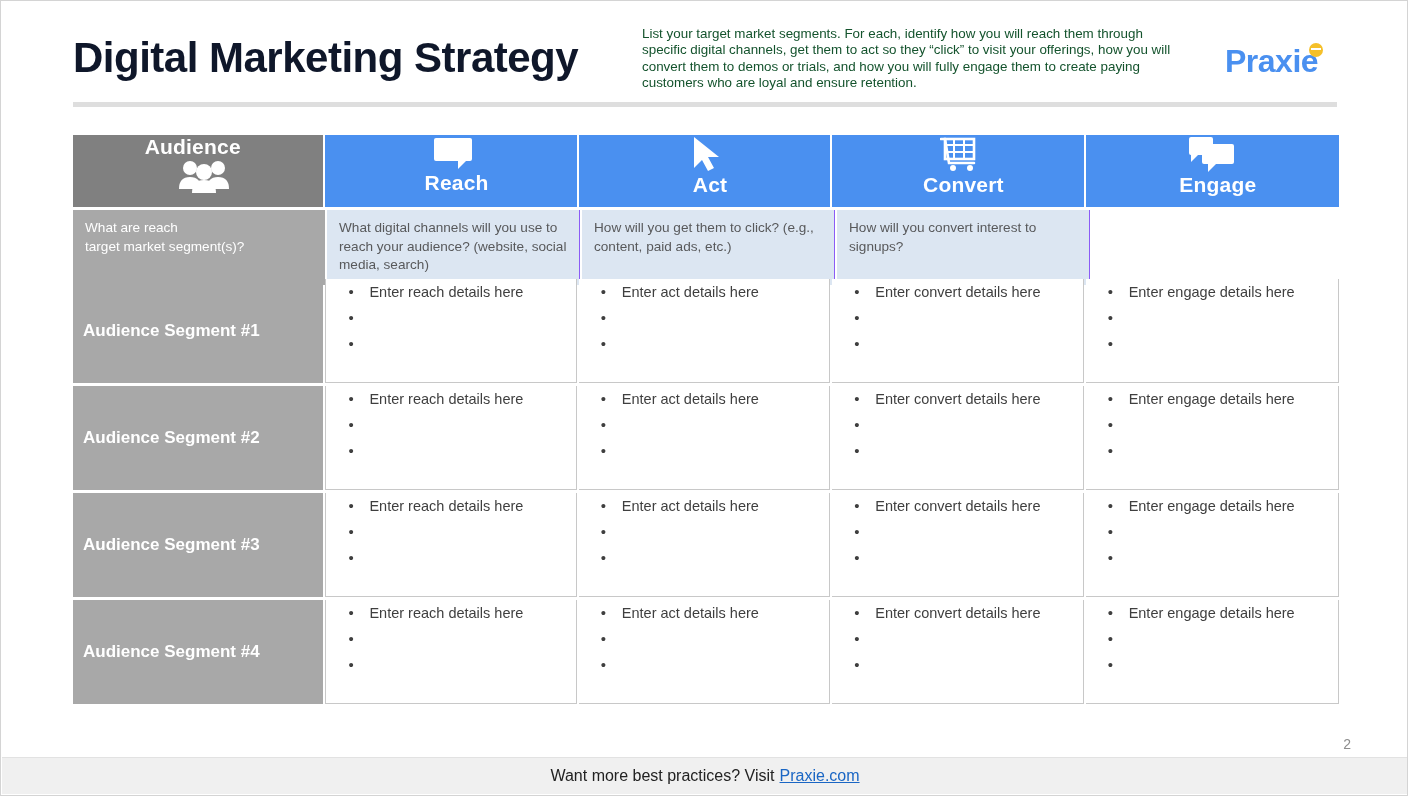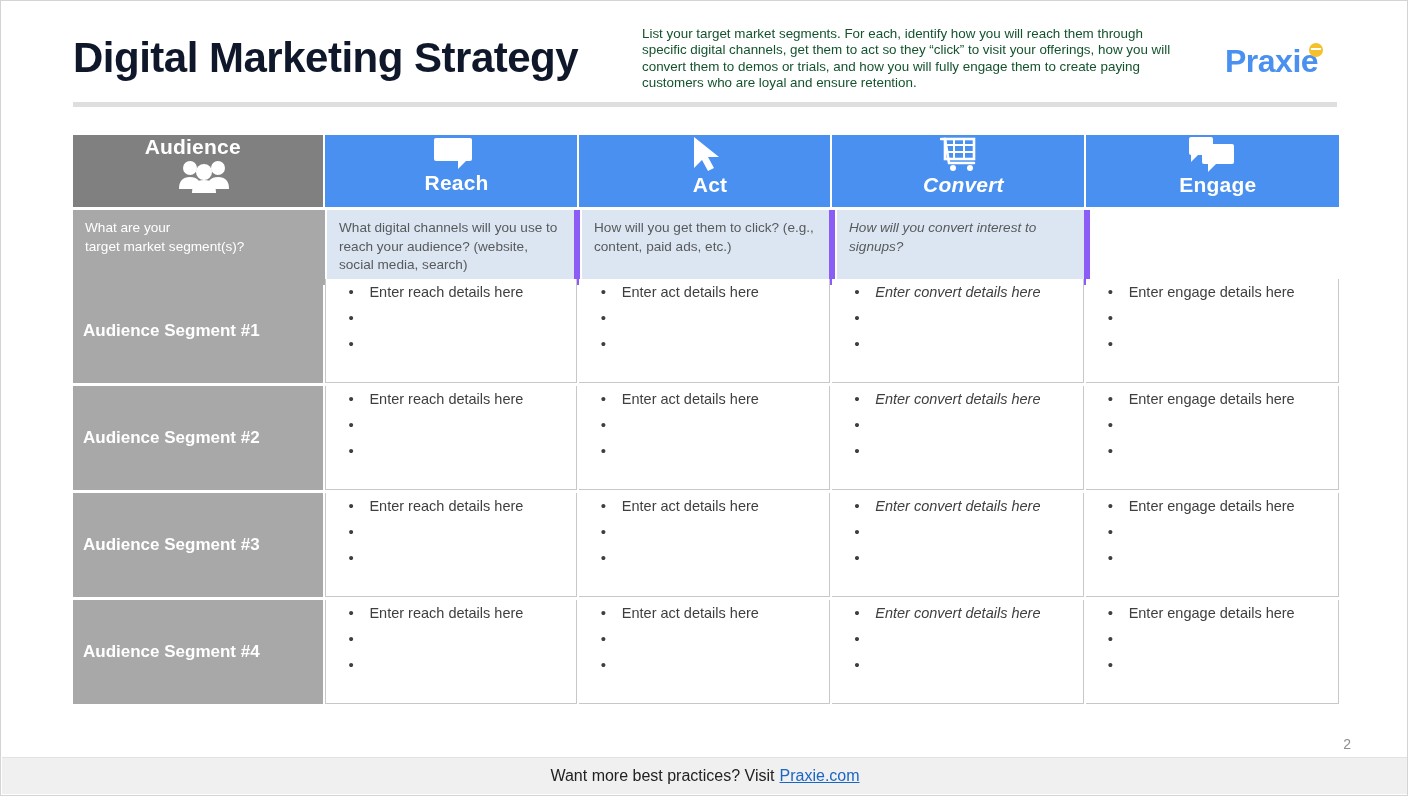--- a/index.html
+++ b/index.html
@@ -99,21 +99,21 @@
     display: flex;
     width: 100%;
   }
   .cell {
     box-sizing: border-box;
   }
   
   .c0 { width: 252px; }
   .c1 { width: 253px; }
   .c2 { width: 253px; }
-  .c3 { width: 253px; font-style: italic; }
+  .c3 { width: 253px; }
   .c4 { width: 255px; }
 
   .gap { width: 2px; flex: 0 0 2px; }
 
   
   .hrow { height: 72px; }
   .hcell {
     height: 72px;
     display: flex;
     align-items: center;
@@ -150,21 +150,21 @@
     font-size: 13.6px;
     line-height: 18.5px;
   }
   .pcell.gray {
     background: #a8a8a8;
     color: #ffffff;
   }
   .pcell.lightblue {
     background: #dce6f2;
     color: #58595b;
-    border-right: 6px solid #8b5cf6;
+    border-right: 1px solid #8b5cf6;
   }
   .pcell.lightblue.last { border-right: none; }
 
   
   .vgap { height: 3px; width: 100%; background: #ffffff; }
 
   
   .drow { height: 104px; }
   .seg {
     height: 104px;
@@ -322,21 +322,21 @@
           <span class="hlabel">Engage</span>
         </div>
       </div>
     </div>
 
     <div class="vgap"></div>
 
     <div class="mrow prow">
       <div class="cell c0">
         <div class="pcell gray">
-          <div>What are your</div>
+          <div>What are reach</div>
           <div>target market segment(s)?</div>
         </div>
       </div>
       <div class="gap"></div>
       <div class="cell c1">
         <div class="pcell lightblue">What digital channels will you use to reach your audience? (website, social media, search)</div>
       </div>
       <div class="gap"></div>
       <div class="cell c2">
         <div class="pcell lightblue">How will you get them to click? (e.g., content, paid ads, etc.)</div>

